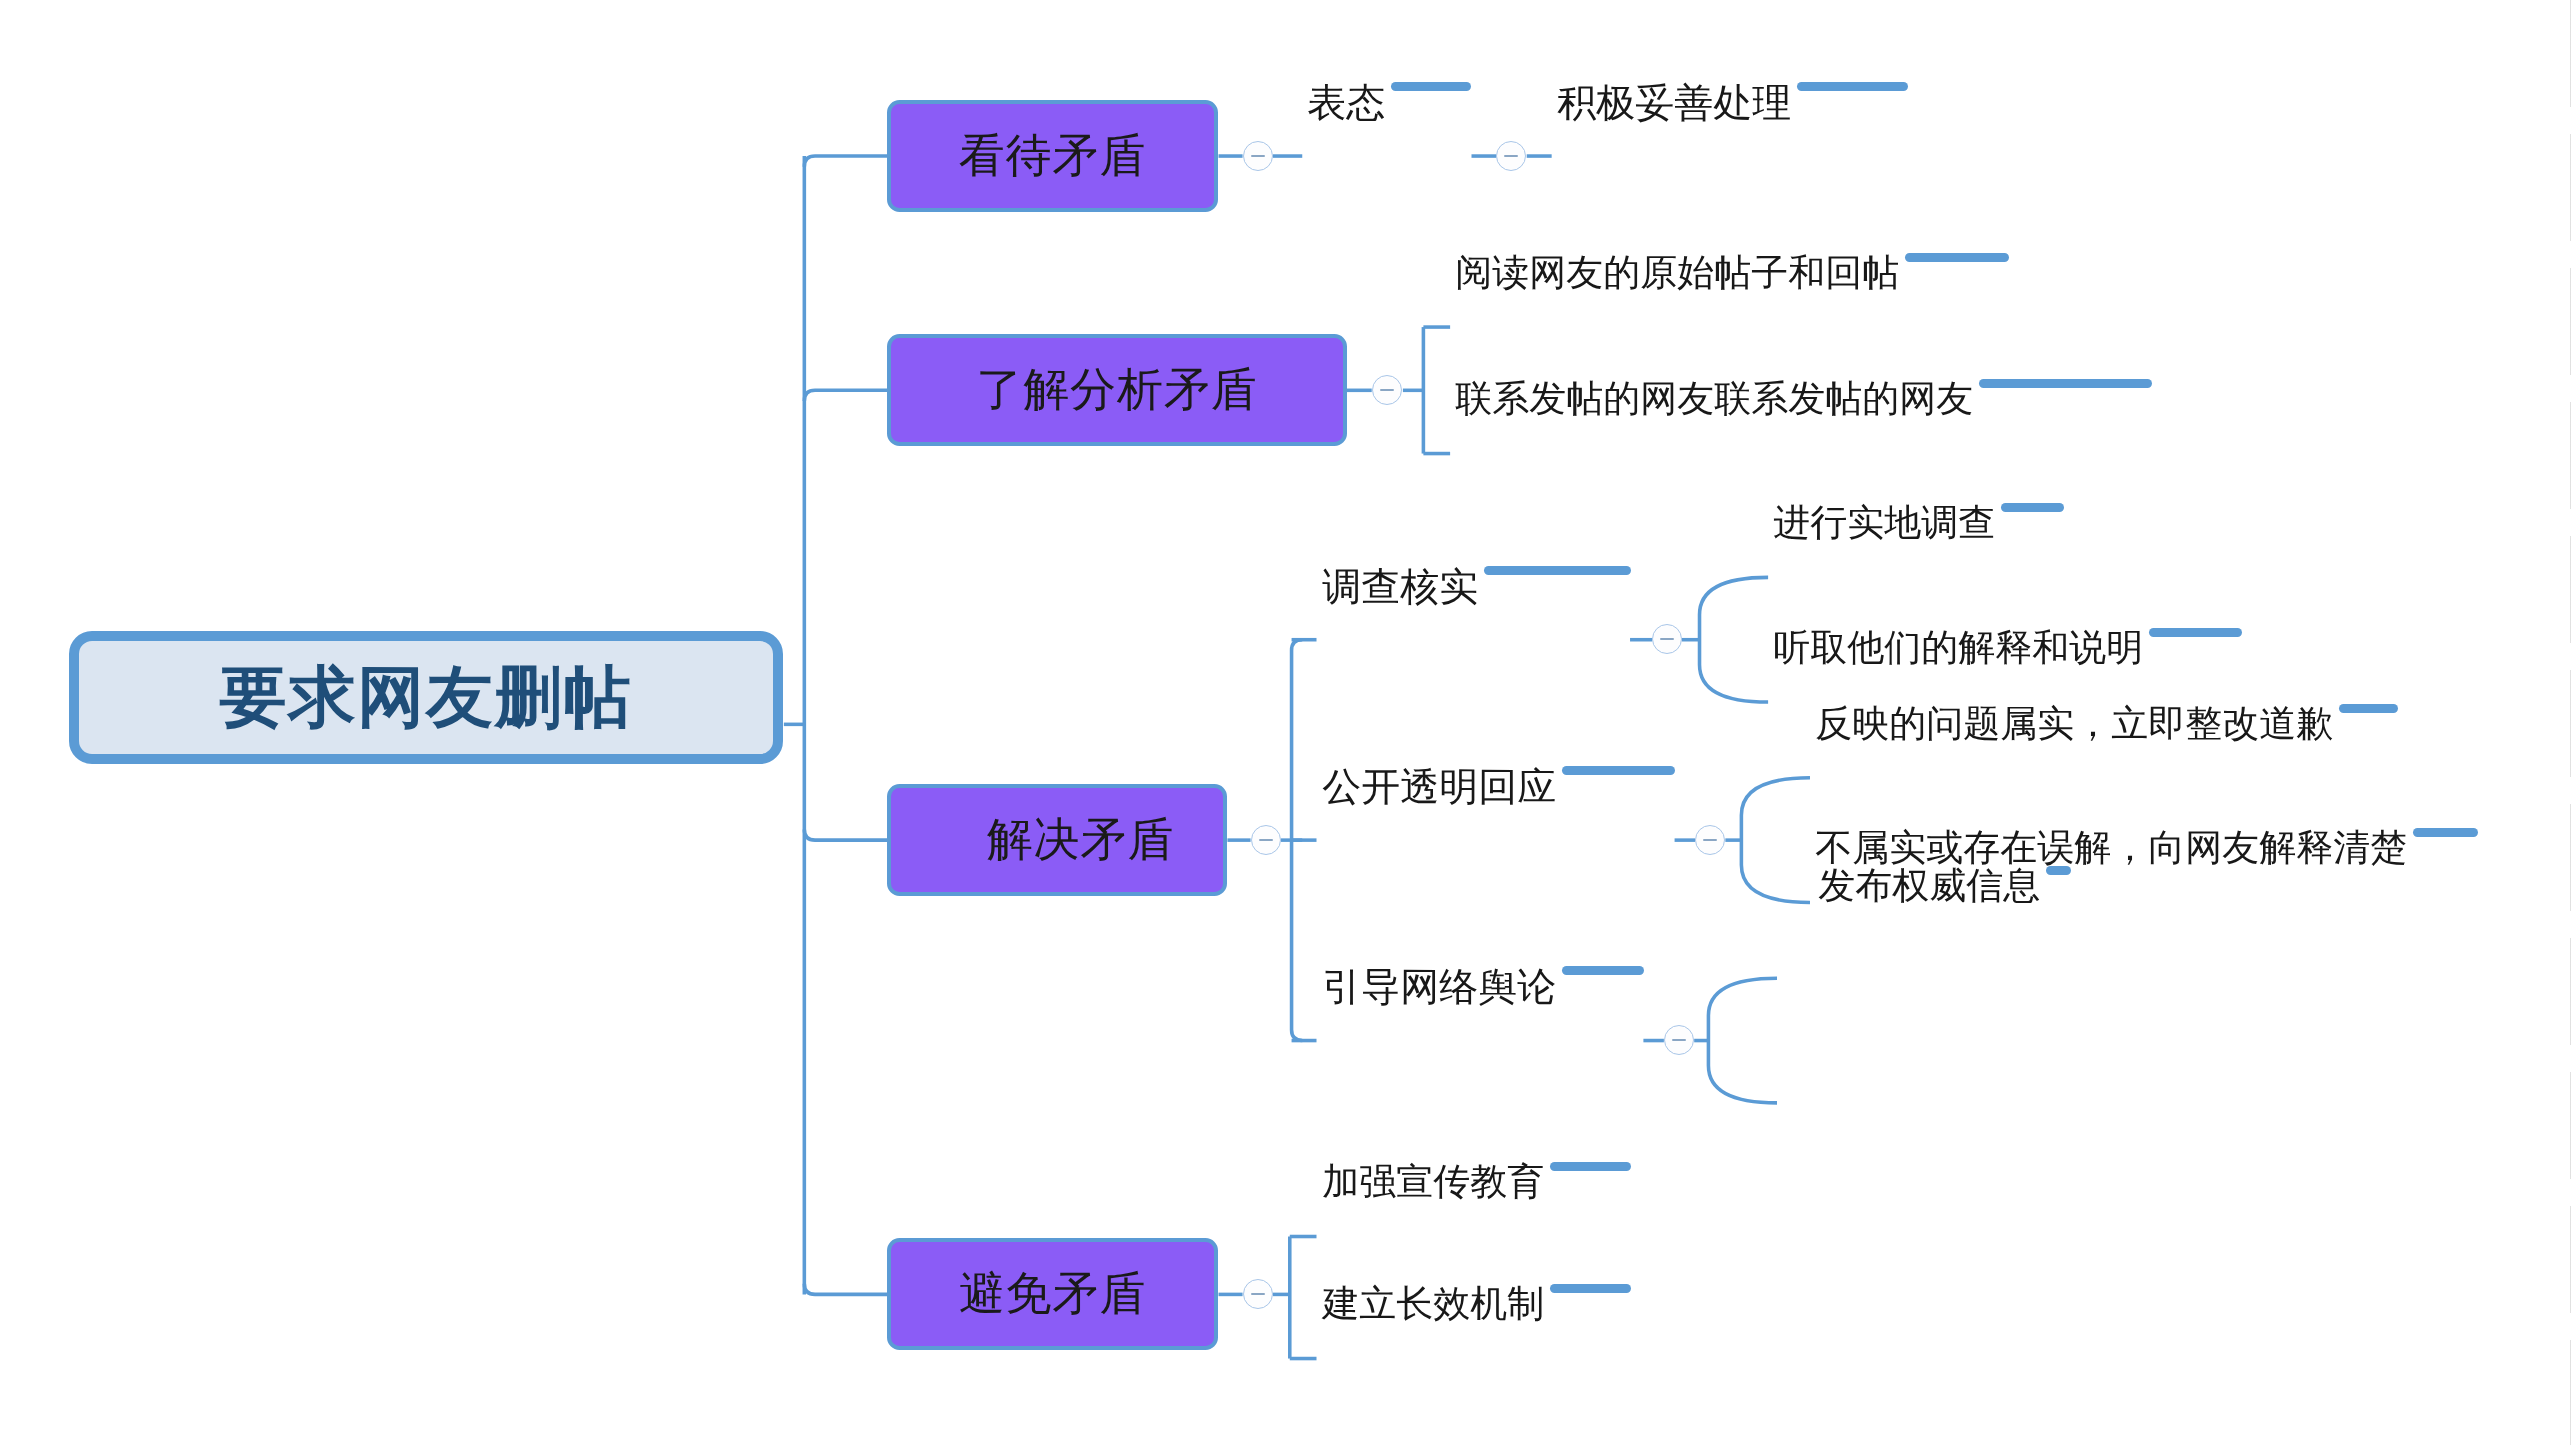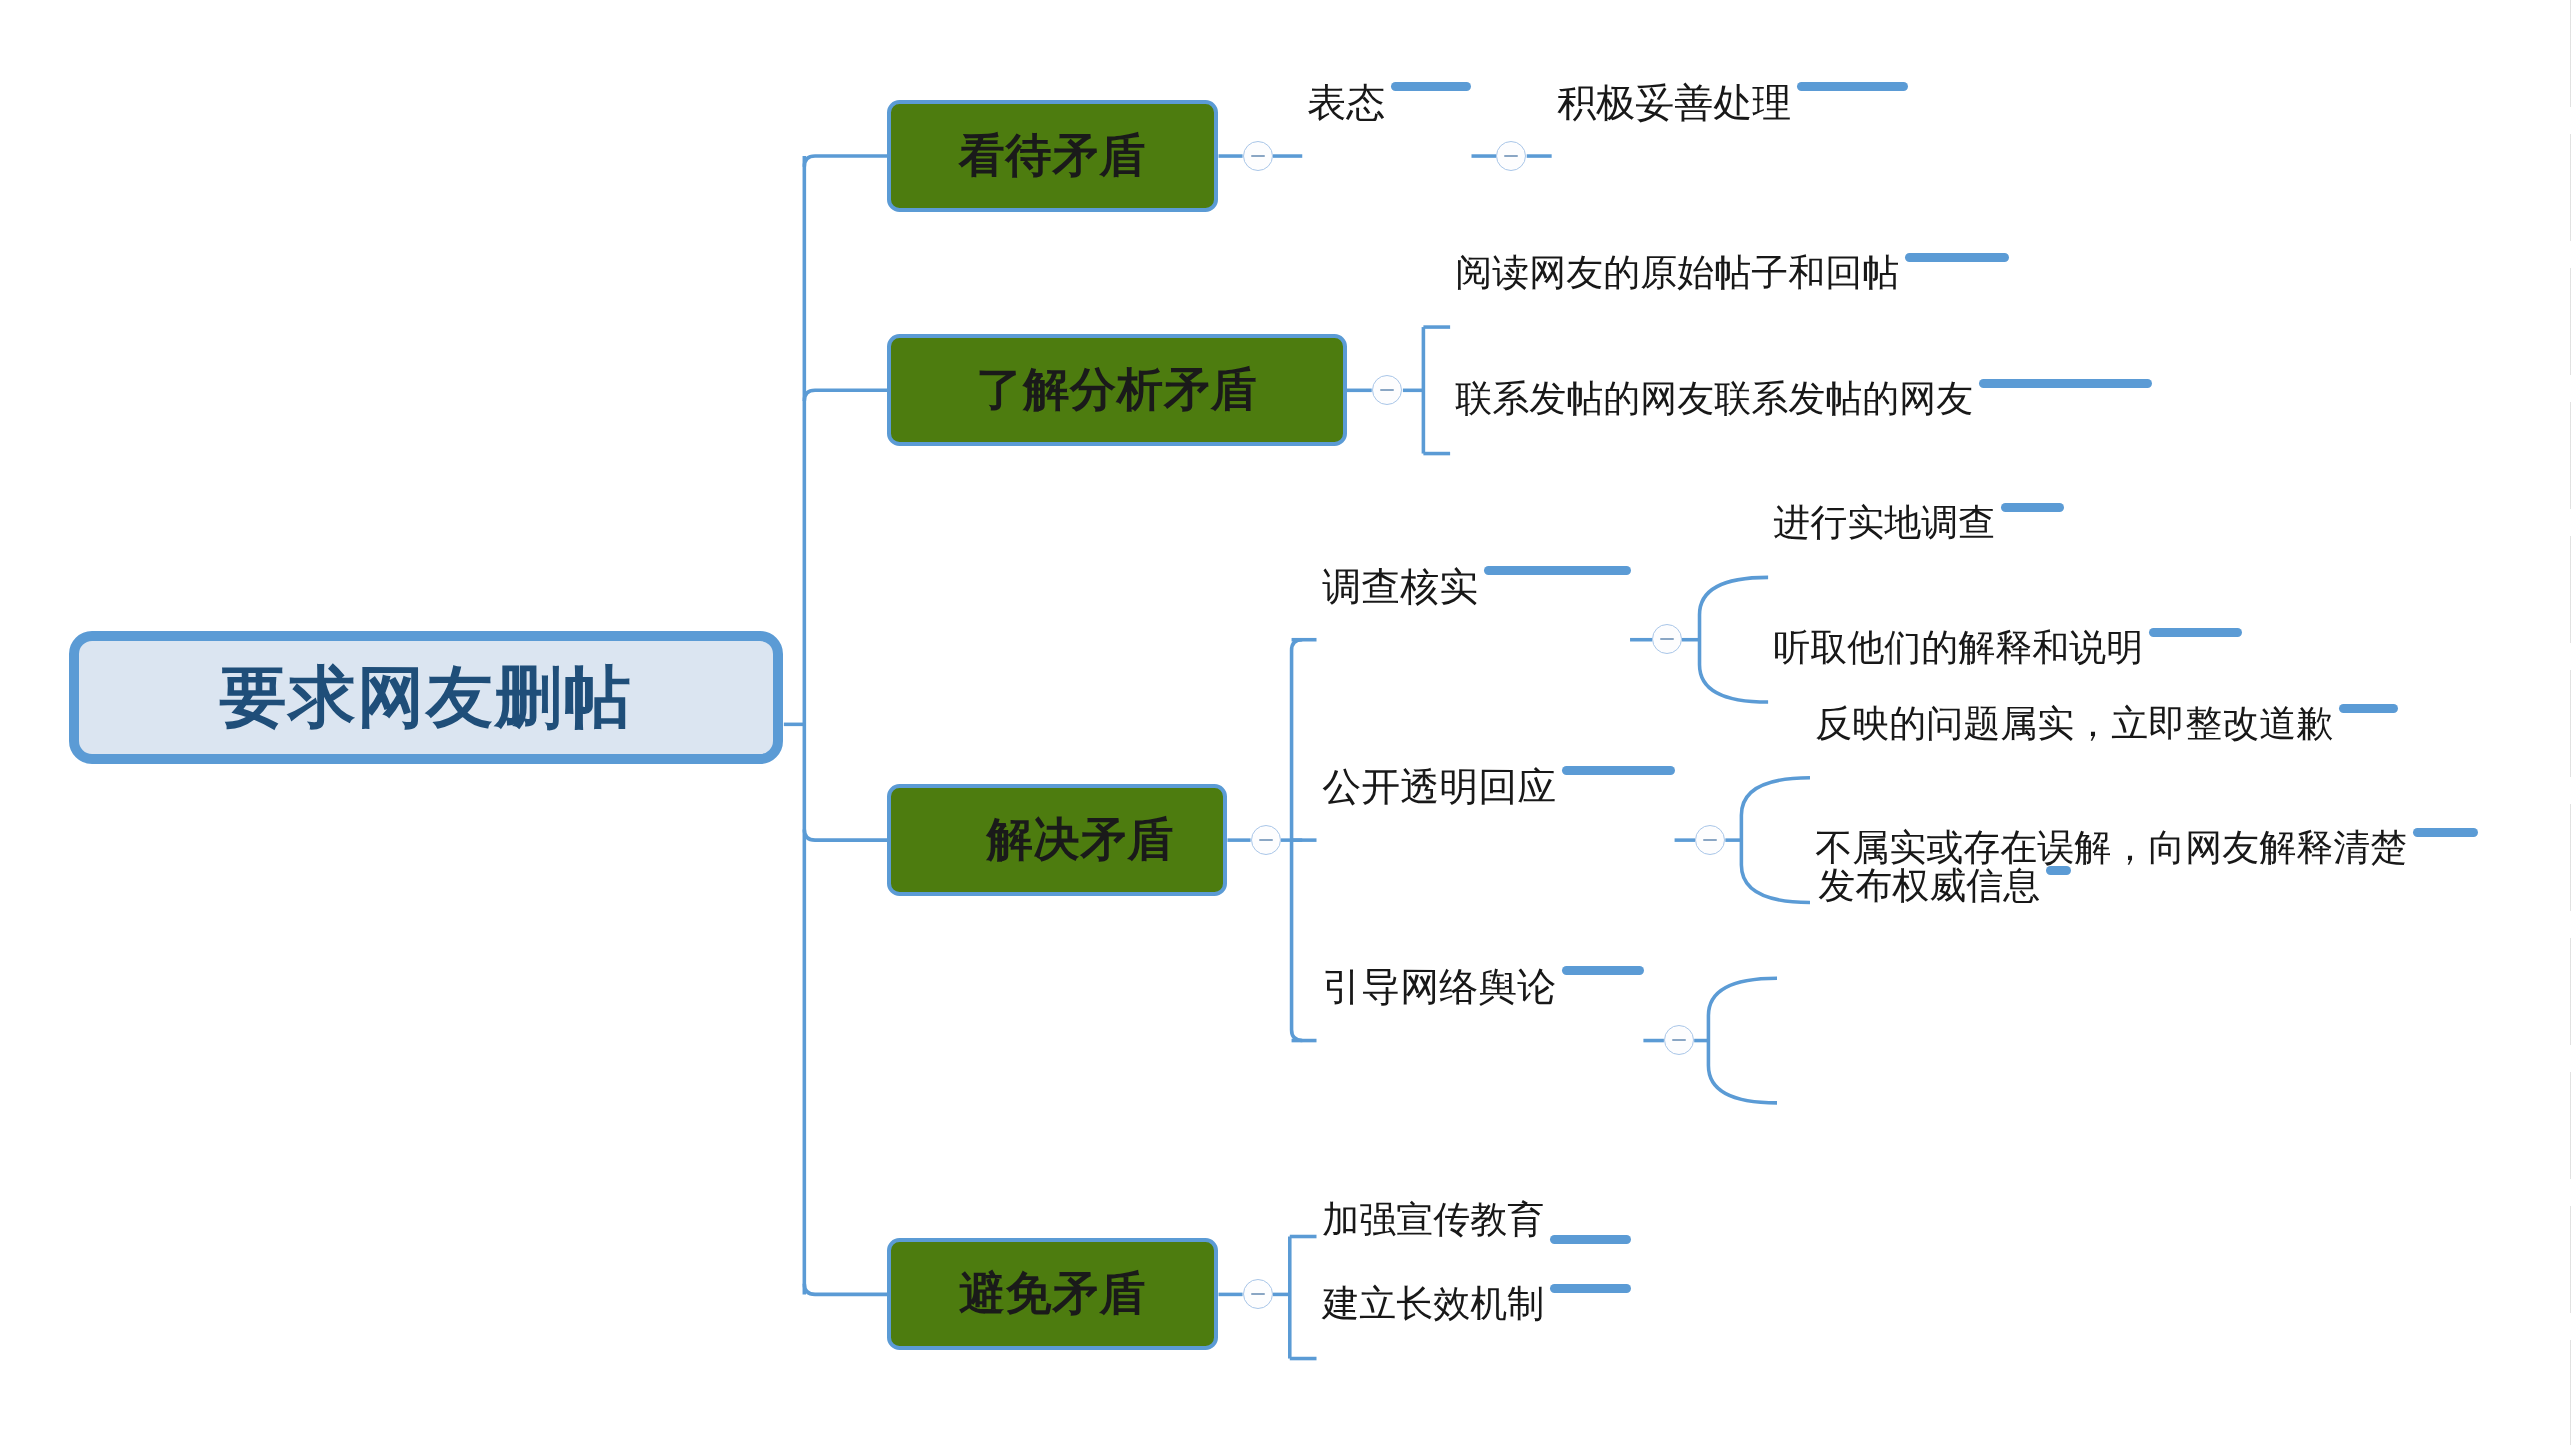--- a/index.html
+++ b/index.html
@@ -7,23 +7,23 @@
     width:2576px;height:1446px;position:relative;overflow:hidden;
     font-family:"Liberation Sans","DejaVu Sans",sans-serif;
     color:#1a1a1a;
   }
   #canvas{position:absolute;inset:0;width:2576px;height:1446px;}
   svg.links{position:absolute;left:0;top:0;width:2576px;height:1446px;pointer-events:none;}
 
   
   .node-box{
     position:absolute;box-sizing:border-box;
-    background:#4d7c0f;border:4.5px solid #5b9bd5;border-radius:12.5px;
+    background:#8b5cf6;border:4.5px solid #5b9bd5;border-radius:12.5px;
     display:flex;align-items:center;justify-content:center;
-    color:#1a1a1a;white-space:nowrap;font-weight:bold;
+    color:#1a1a1a;white-space:nowrap;
   }
   .node-root{
     background:#dbe5f1;border:10.7px solid #5b9bd5;border-radius:23px;
     font-size:67px;font-weight:bold;color:#1f4e79;letter-spacing:1.8px;
   }
   .node-branch{font-size:46px;letter-spacing:0.9px;}
 
   
   .node-ul{
     position:absolute;box-sizing:border-box;white-space:nowrap;
@@ -194,21 +194,21 @@
   <div class="node-ul" style="left:1777px;top:866px;width:258px;height:82px;margin-left:36px;">
     <span class="txt">发布权威信息</span>
     <span class="rule"></span>
   </div>
 
   <div class="node-box node-branch" style="left:887px;top:1238px;width:331px;height:112px;">
     <span>避免矛盾</span>
   </div>
   <div class="toggle" style="left:1243px;top:1279px;"></div>
 
-  <div class="node-ul" style="left:1317px;top:1162px;width:314px;height:82px;align-items:flex-end;">
+  <div class="node-ul" style="left:1317px;top:1162px;width:314px;height:82px;">
     <span class="txt">加强宣传教育</span>
     <span class="rule"></span>
   </div>
   <div class="node-ul" style="left:1317px;top:1284px;width:314px;height:82px;">
     <span class="txt">建立长效机制</span>
     <span class="rule"></span>
   </div>
 
 </div>
 

